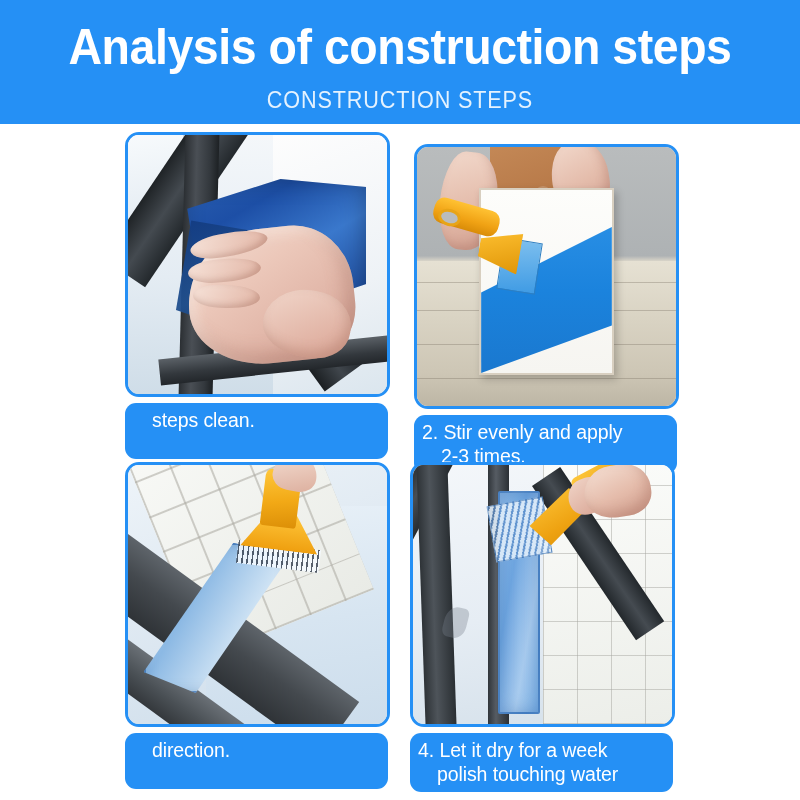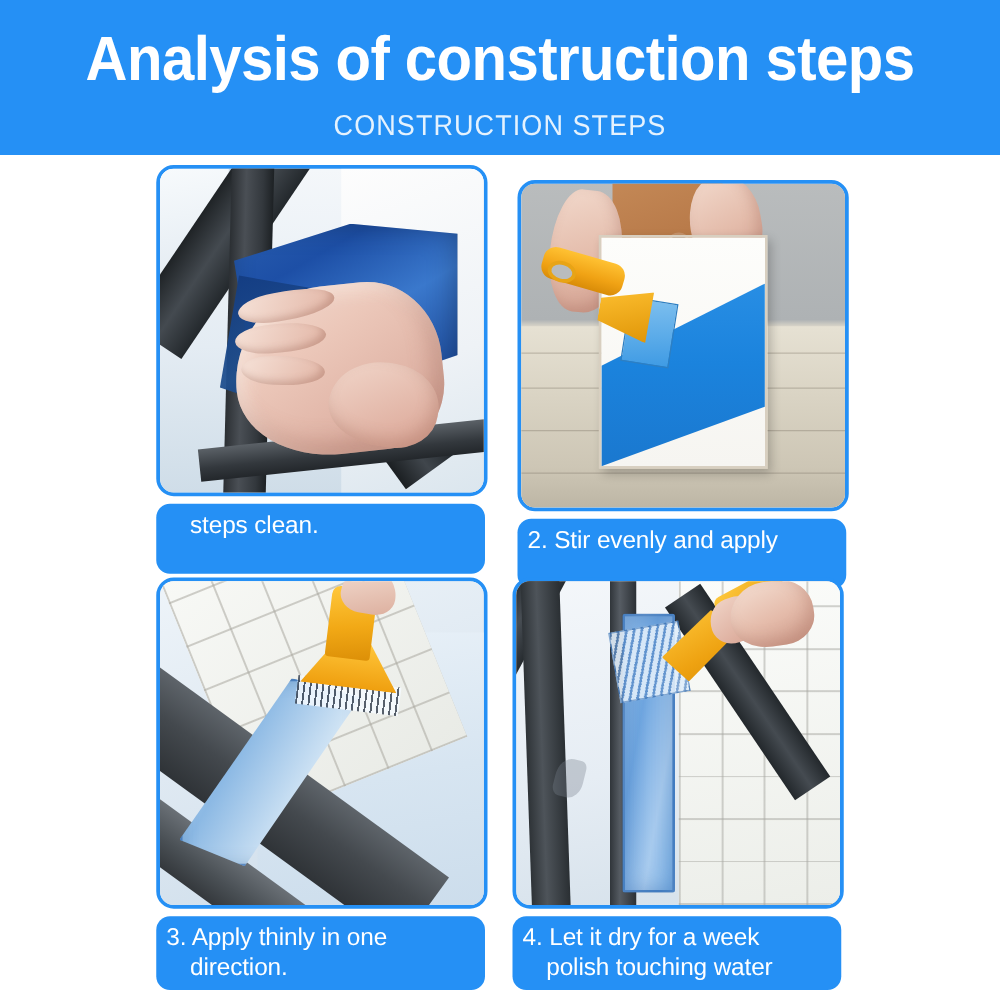--- a/index.html
+++ b/index.html
@@ -460,41 +460,41 @@
             <div class="p2-coat"></div>
           </div>
           <div class="p2-blade"></div>
           <div class="p2-scraper-neck"></div>
           <div class="p2-scraper-h"></div>
           <div class="p2-scraper-hole"></div>
         </div>
       </div>
       <div class="caption">
         <span class="l1">2. Stir evenly and apply</span>
+        <span class="l2">2-3 times.</span>
       </div>
     </div>
 
     <div class="card card-3">
       <div class="photo-frame">
         <div class="photo">
           <div class="p3-bg"></div>
           <div class="p3-floor"></div>
           <div class="p3-tilewall"></div>
           <div class="p3-darkband"></div>
           <div class="p3-darkband2"></div>
           <div class="p3-strip"></div>
           <div class="p3-strip-edge"></div>
           <div class="p3-bristles"></div>
           <div class="p3-brush-flare"></div>
           <div class="p3-brush-h"></div>
           <div class="p3-finger"></div>
         </div>
       </div>
       <div class="caption">
-        <span class="l1">3. Apply thinly in one</span>
         <span class="l2">direction.</span>
       </div>
     </div>
 
     <div class="card card-4">
       <div class="photo-frame">
         <div class="photo">
           <div class="p4-bg"></div>
           <div class="p4-tilewall"></div>
           <div class="p4-diagL"></div>

